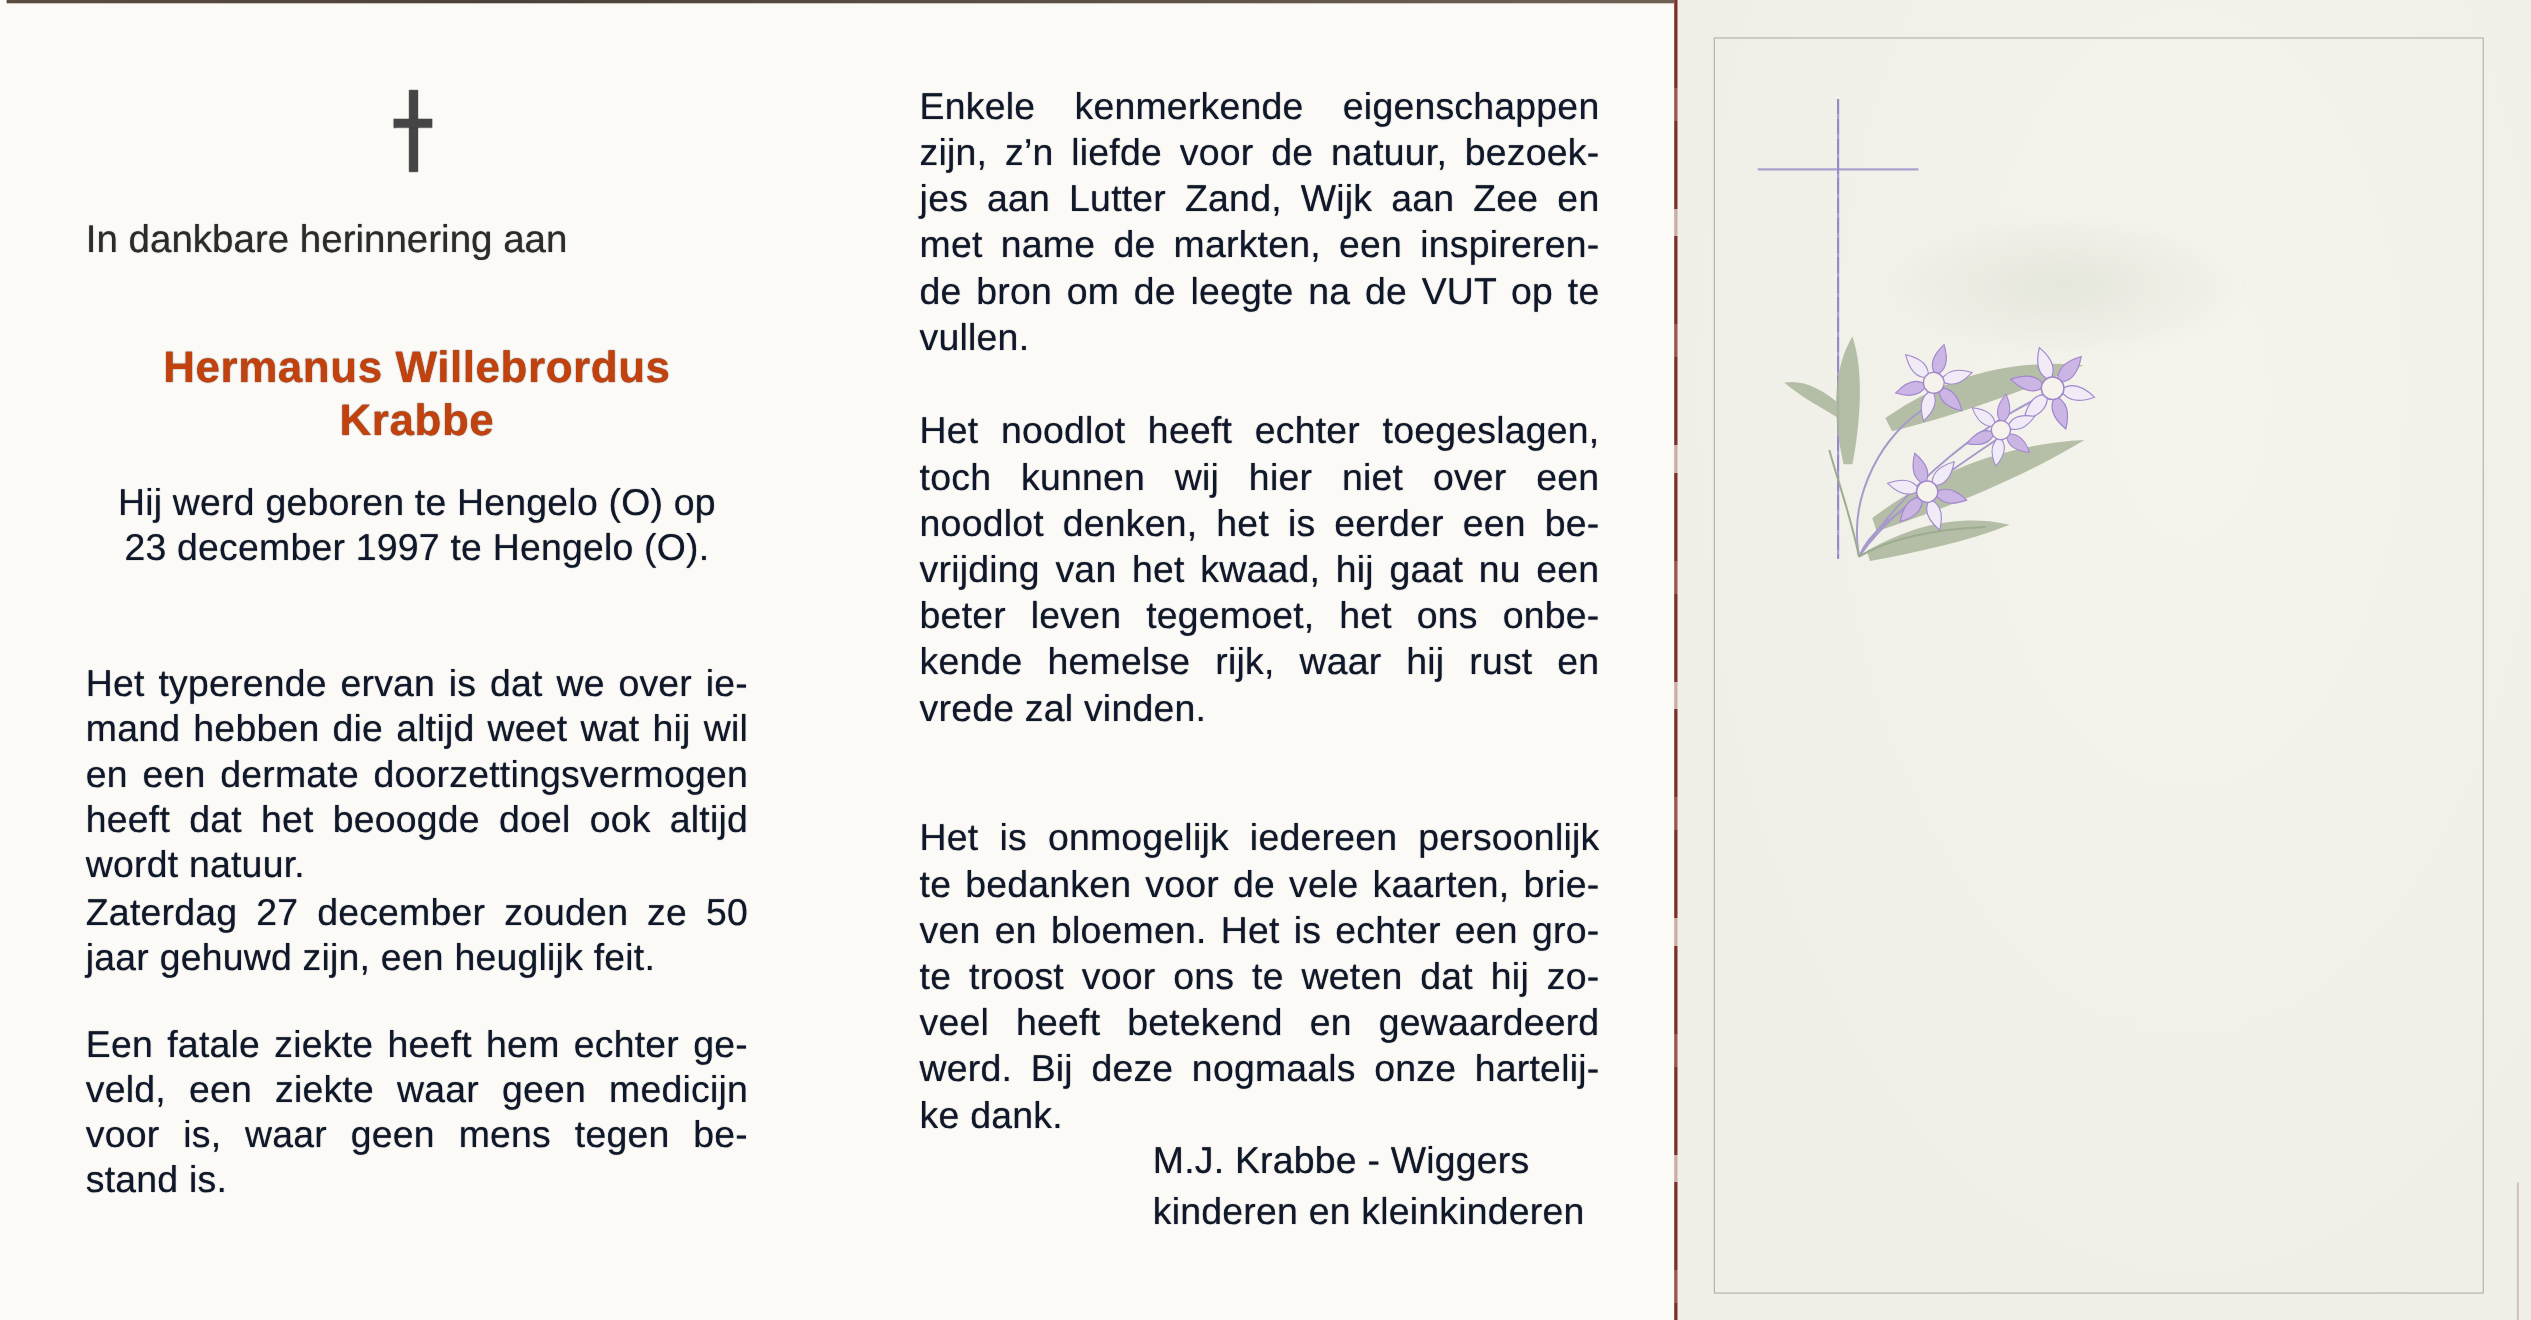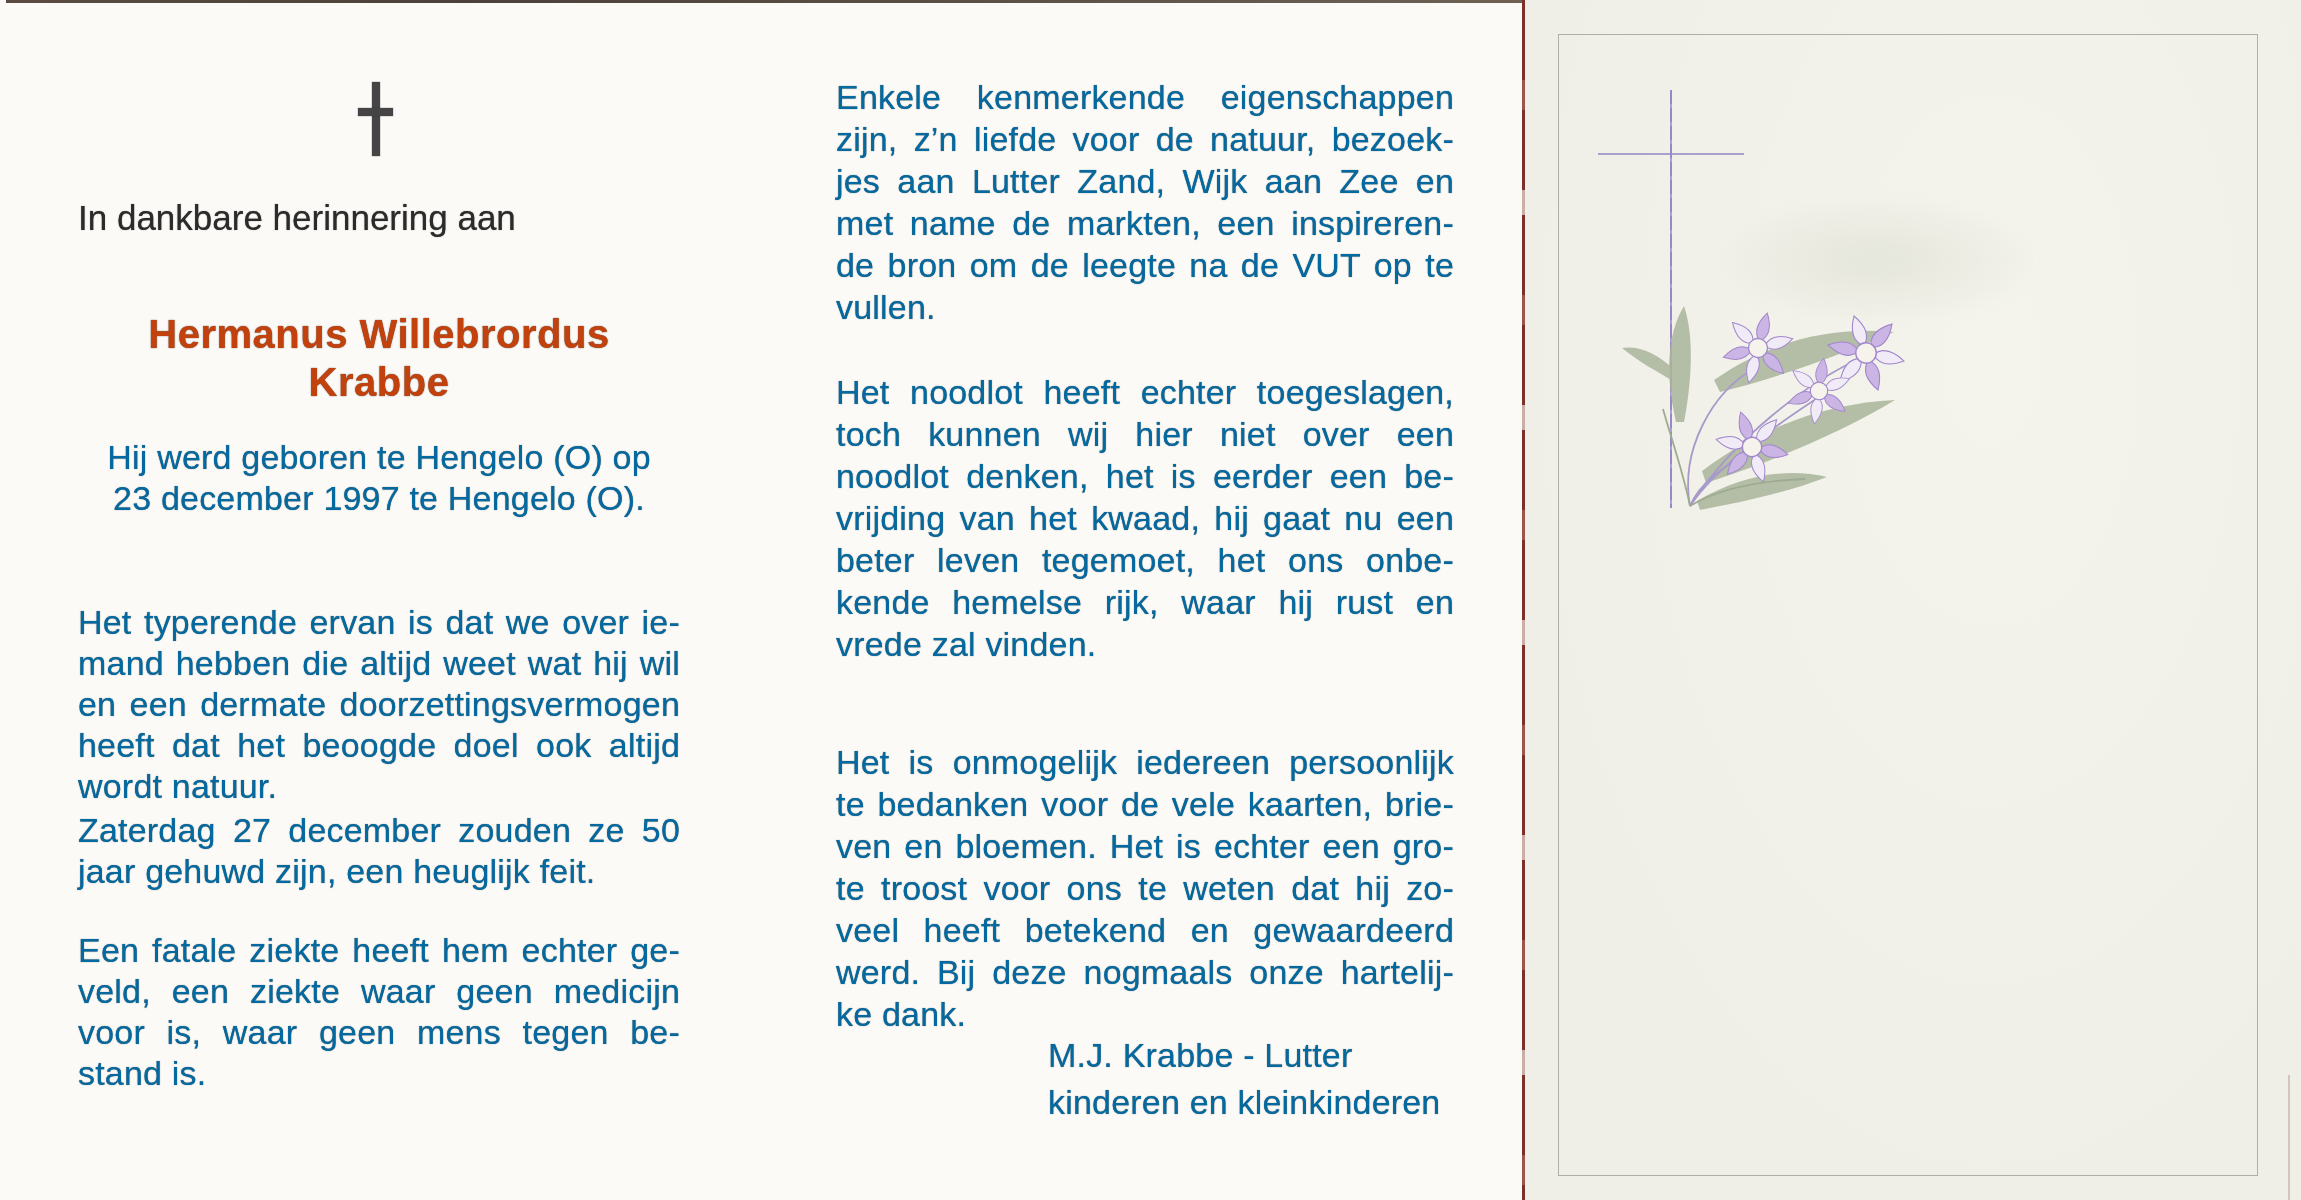--- a/index.html
+++ b/index.html
@@ -20,21 +20,21 @@
   .card-top-edge {
     position:absolute; left:1522px; top:1px; width:779px; height:2px;
     background:rgba(120,112,100,.35);
   }
 
   
   .txt {
     font-size:34px;
     letter-spacing:.2px;
     text-shadow:0 0 1px rgba(35,35,35,.75);
-    color:#0369a1;
+    color:#0f172a;
   }
   .lh41 .line { line-height:41px; }
   .lh42 .line { line-height:42px; }
   .lh47 .line { line-height:47px; }
   .justify .line { text-align:justify; text-align-last:justify; text-justify:inter-word; }
   .justify .line.last { text-align-last:left; }
   .center .line { text-align-last:center; }
 
   
   .left-page { position:absolute; left:78px; top:0; width:602px; height:1200px; }
@@ -158,21 +158,21 @@
     <div class="paraM3 txt justify lh42">
         <div class="line">Het is onmogelijk iedereen persoonlijk</div>
         <div class="line">te bedanken voor de vele kaarten, brie-</div>
         <div class="line">ven en bloemen. Het is echter een gro-</div>
         <div class="line">te troost voor ons te weten dat hij zo-</div>
         <div class="line">veel heeft betekend en gewaardeerd</div>
         <div class="line">werd. Bij deze nogmaals onze hartelij-</div>
         <div class="line last">ke dank.</div>
       </div>
     <div class="signature txt lh47">
-        <div class="line">M.J. Krabbe - Lutter</div>
+        <div class="line">M.J. Krabbe - Wiggers</div>
         <div class="line last">kinderen en kleinkinderen</div>
       </div>
   </div>
 
   <div class="card">
     <div class="fold"></div>
     <div class="inner-border"></div>
     <div class="card-smudge"></div>
     <div class="card-cross-v"></div>
     <div class="card-cross-h"></div>

